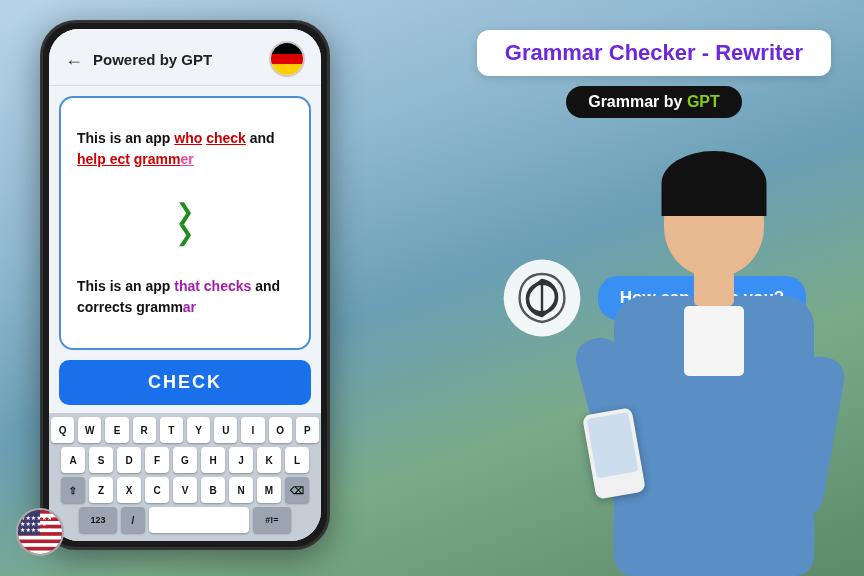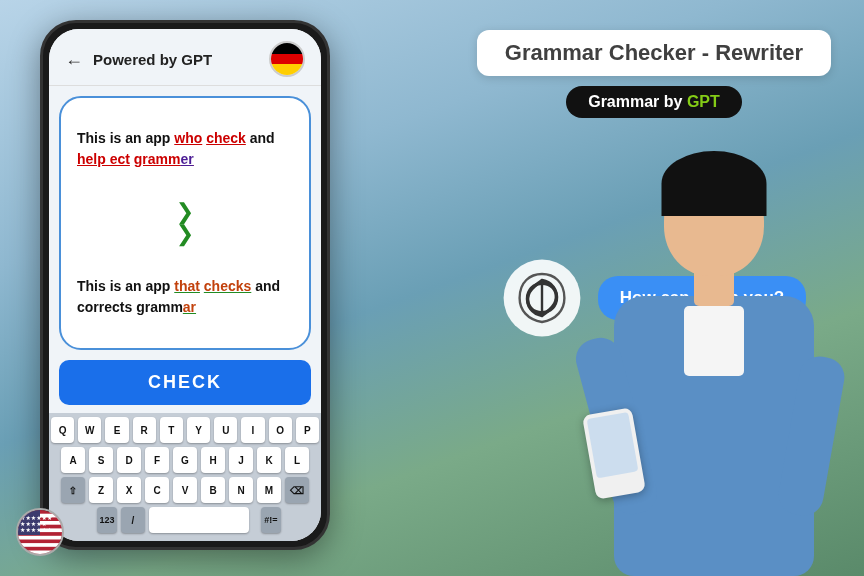--- a/index.html
+++ b/index.html
@@ -32,21 +32,21 @@
       padding-top: 30px;
     }
 
     
     .app-title-box {
       background: white;
       border-radius: 12px;
       padding: 10px 28px;
       font-size: 22px;
       font-weight: 800;
-      color: #404040;
+      color: #6d28d9;
       box-shadow: 0 2px 10px rgba(0,0,0,0.15);
       margin-bottom: 10px;
     }
 
     
     .powered-badge {
       background: #111;
       border-radius: 20px;
       padding: 7px 22px;
       font-size: 16px;
@@ -143,21 +143,21 @@
     }
     .flag-de .stripe { flex: 1; width: 100%; }
     .flag-de .s1 { background: #000; }
     .flag-de .s2 { background: #dd0000; }
     .flag-de .s3 { background: #ffce00; }
 
     
     .grammar-card {
       margin: 10px;
       background: white;
-      border-radius: 22px;
+      border-radius: 14px;
       padding: 14px 16px;
       border: 2px solid #4a90d9;
       flex: 1;
       display: flex;
       flex-direction: column;
       justify-content: space-around;
     }
 
     .grammar-text {
       font-size: 14px;
@@ -166,22 +166,21 @@
       line-height: 1.5;
     }
 
     .error-word {
       color: #cc0000;
       text-decoration: underline;
       text-decoration-color: #cc0000;
     }
 
     .correct-word {
-      color: #c2410c;
-      text-decoration: underline;
+      color: #a21caf;
       text-decoration-color: #228B22;
     }
 
     .chevron-down {
       text-align: center;
       color: #228B22;
       font-size: 22px;
       line-height: 1;
     }
 
@@ -224,22 +223,21 @@
       color: #111;
       box-shadow: 0 1px 2px rgba(0,0,0,0.3);
     }
 
     .key.dark {
       background: #9aa5b1;
       color: #111;
     }
 
     .key.wide {
-      width: 20px;
-      margin-left: 8px;
+      width: 38px;
     }
 
     .key.space {
       width: 100px;
     }
 
     
     .flag-us-wrap {
       position: absolute;
       left: 16px;
@@ -267,21 +265,21 @@
         <div class="flag-de">
           <div class="stripe s1"></div>
           <div class="stripe s2"></div>
           <div class="stripe s3"></div>
         </div>
       </div>
 
       <div class="grammar-card">
         <div class="grammar-text">
           This is an app <span class="error-word">who</span> <span class="error-word">check</span> and<br>
-          <span class="error-word">help ect</span> <span class="error-word">gramm<span style="text-decoration:underline;color:#4c1d95;">er</span></span>
+          <span class="error-word">help ect</span> <span class="error-word">gramm<span style="text-decoration:underline;color:#ec4899;">er</span></span>
         </div>
 
         <div class="chevron-down">
           ❯<br>❯
         </div>
 
         <div class="grammar-text">
           This is an app <span class="correct-word">that</span> <span class="correct-word">checks</span> and<br>
           corrects gramm<span class="correct-word">ar</span>
         </div>

